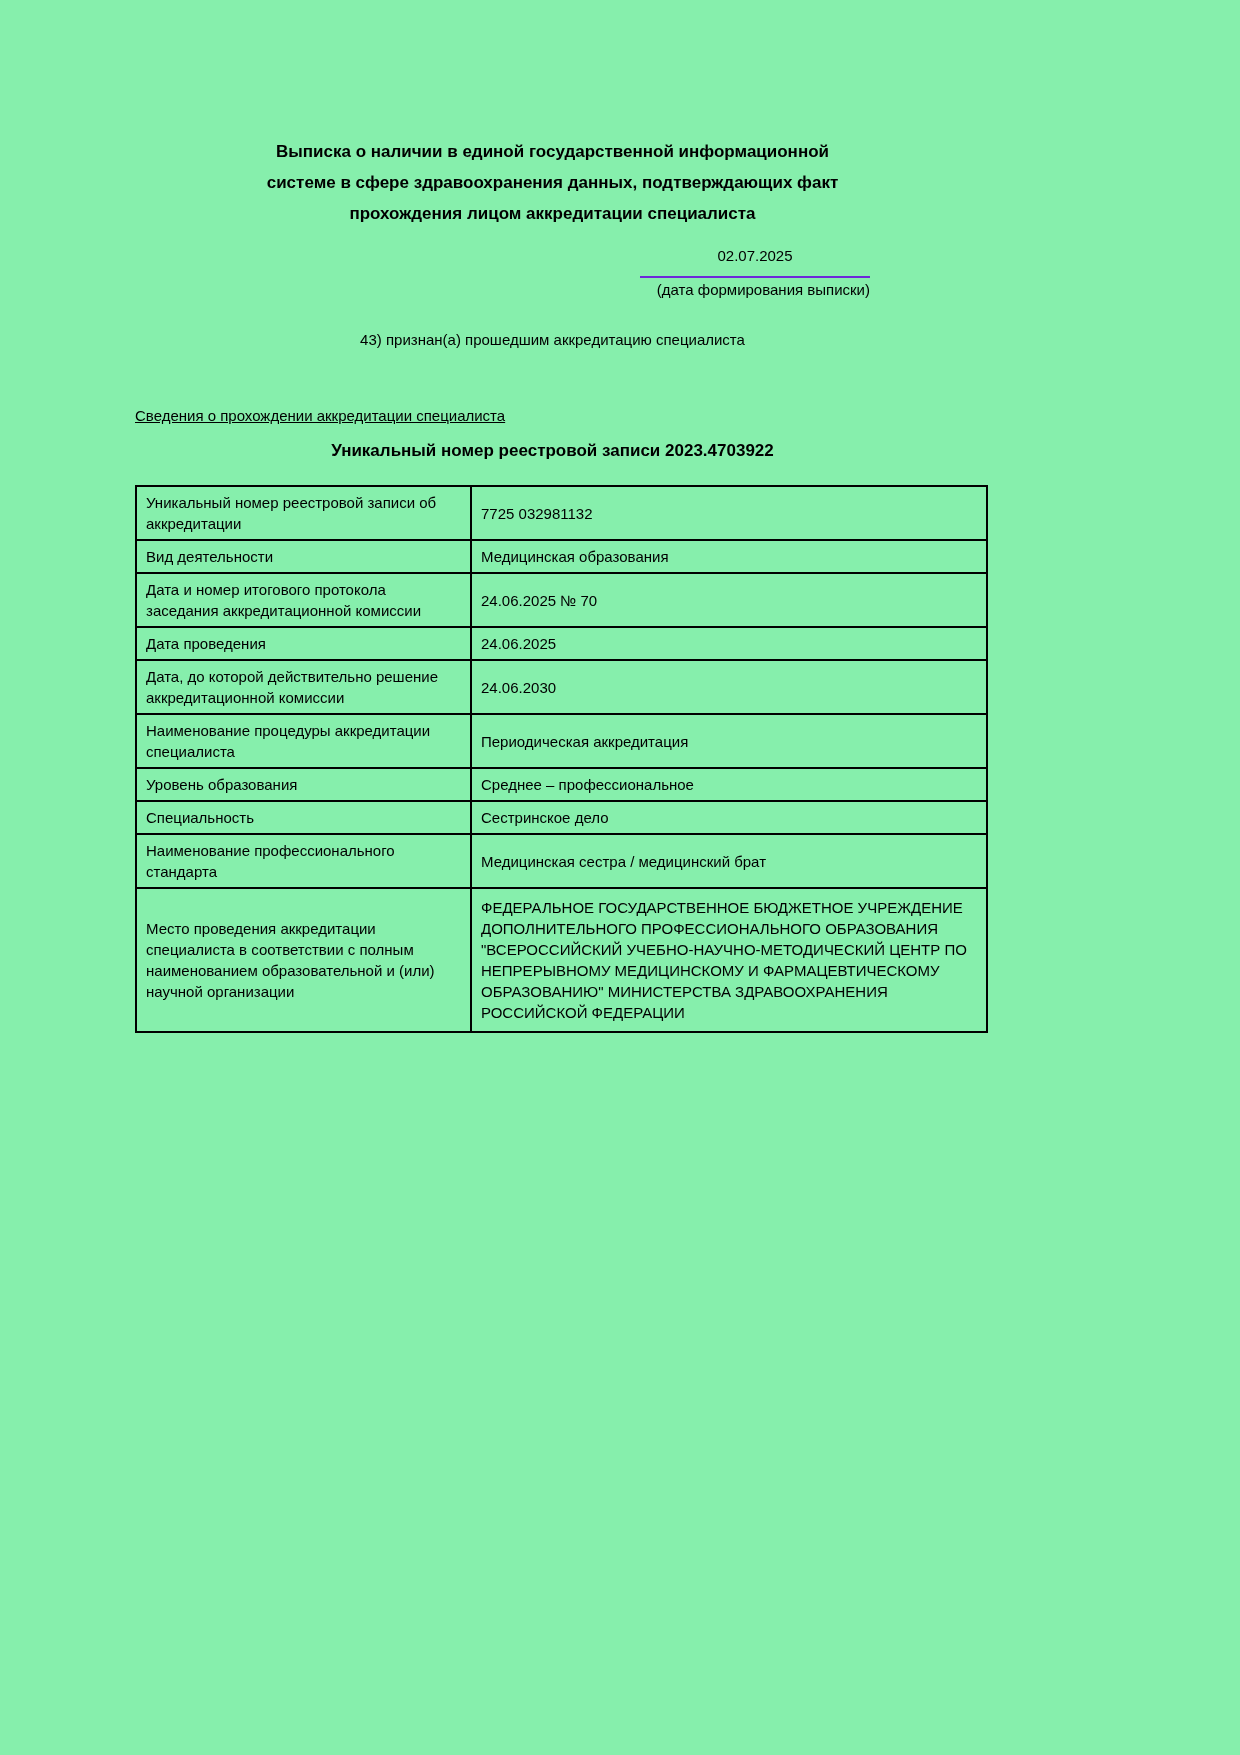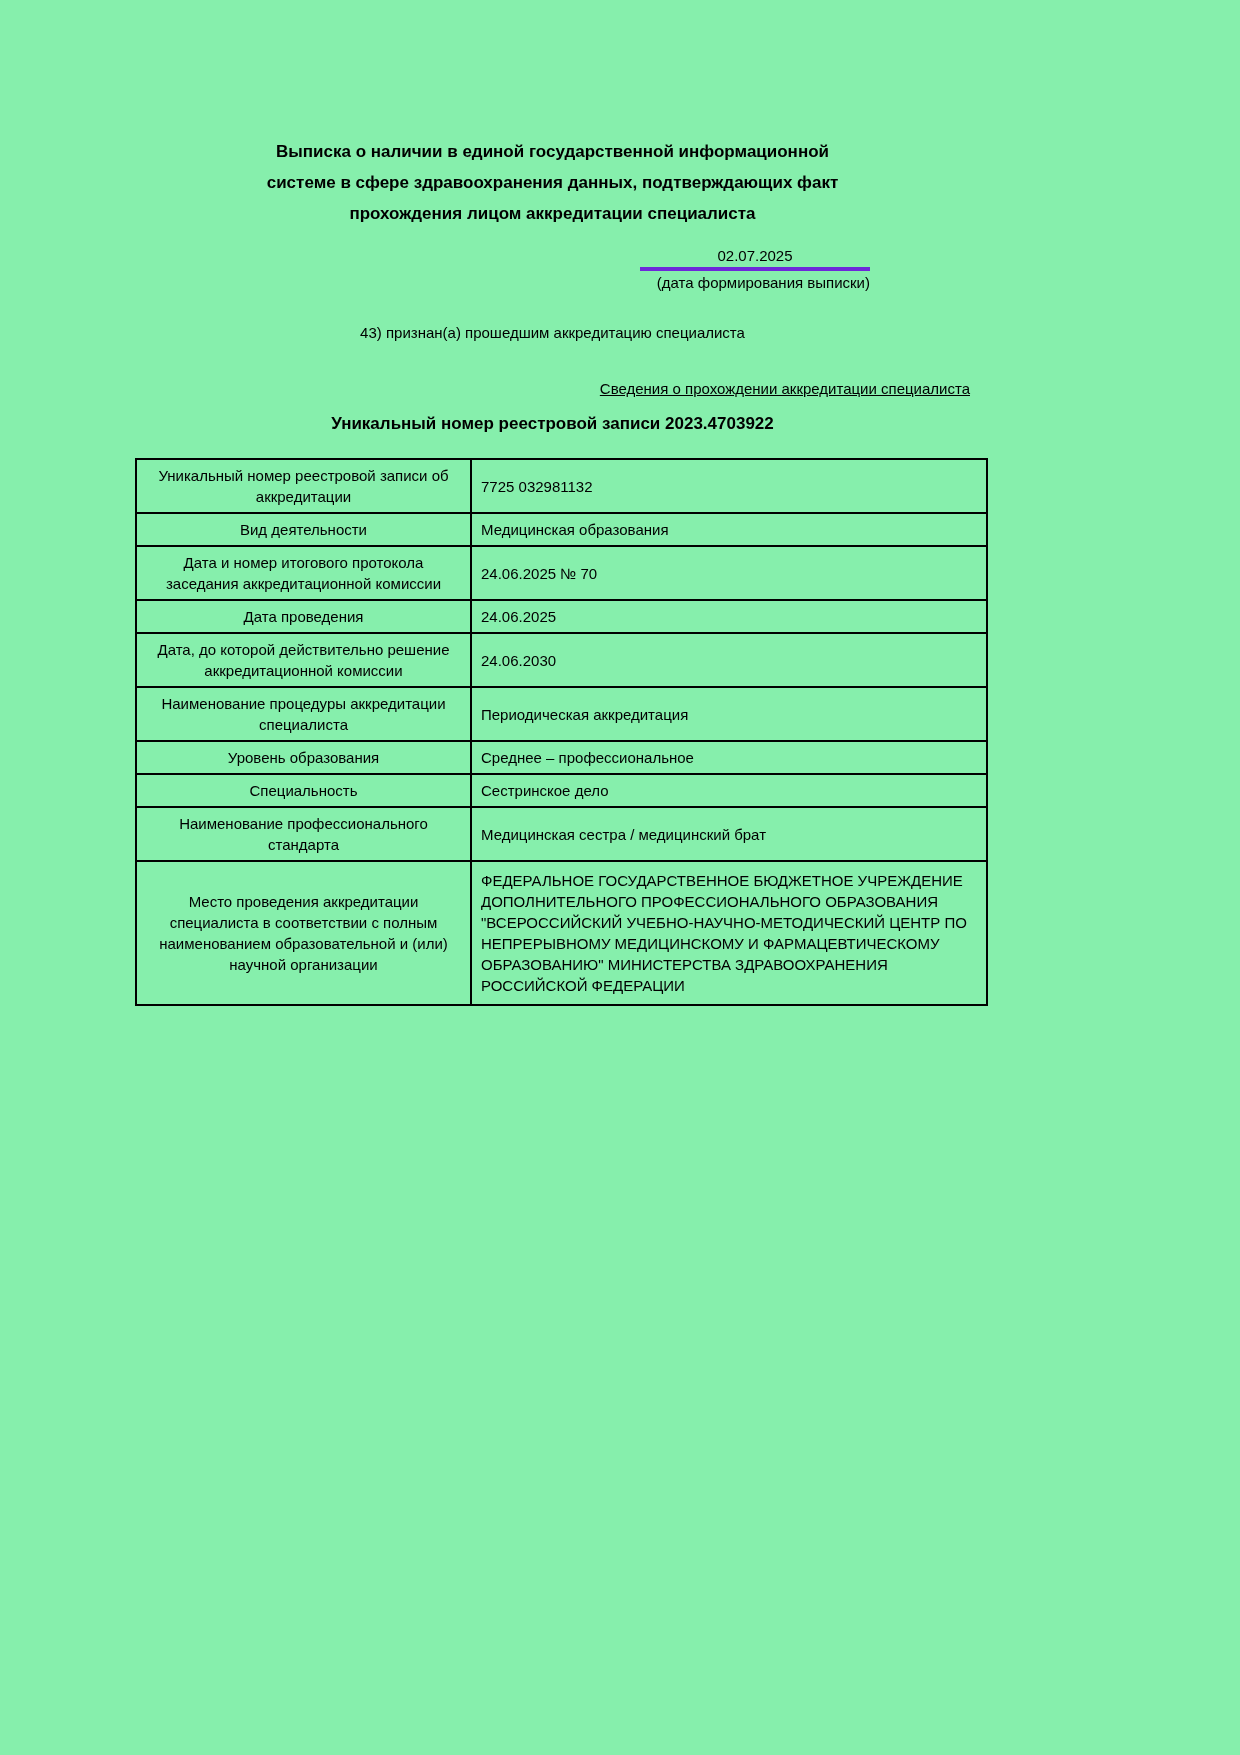--- a/index.html
+++ b/index.html
@@ -26,37 +26,37 @@
   }
   .date-block {
     width: 230px;
     margin-left: 505px;
     margin-top: 18px;
     text-align: center;
     font-size: 15px;
   }
   .date-value {
     display: block;
-    padding-bottom: 3px;
-    border-bottom: 4px solid #6d28d9;
+    padding-bottom: 12px;
+    border-bottom: 2px solid #6d28d9;
   }
   .date-caption {
     display: block;
     padding-top: 3px;
     text-align: right;
   }
   .intro {
     margin-top: 30px;
     text-align: center;
     font-size: 15px;
     line-height: 23px;
   }
   .section-heading {
-    margin-top: 36px;
-    text-align: right;
+    margin-top: 56px;
+    text-align: left;
     font-size: 15px;
     font-weight: normal;
     text-decoration: underline;
   }
   .record-heading {
     margin-top: 17px;
     text-align: center;
     font-size: 17px;
     font-weight: bold;
   }
@@ -67,21 +67,21 @@
     table-layout: fixed;
   }
   table.acc-table td {
     border: 2px solid #000000;
     font-size: 15px;
     line-height: 21px;
     padding: 5px 9px;
     vertical-align: middle;
     word-wrap: break-word;
   }
-  td.label-col { width: 335px; text-align: center; }
+  td.label-col { width: 335px; }
   td.value-col { width: 516px; }
   tr.org-row td { padding-top: 8px; padding-bottom: 8px; }
 </style>
 </head>
 <body>
 
 <div class="page">
   <div class="content">
 
     <div class="doc-title">

